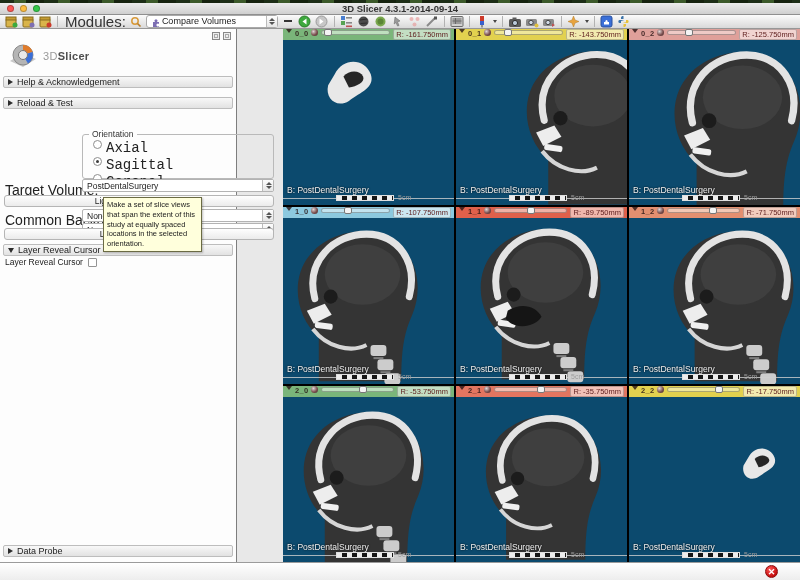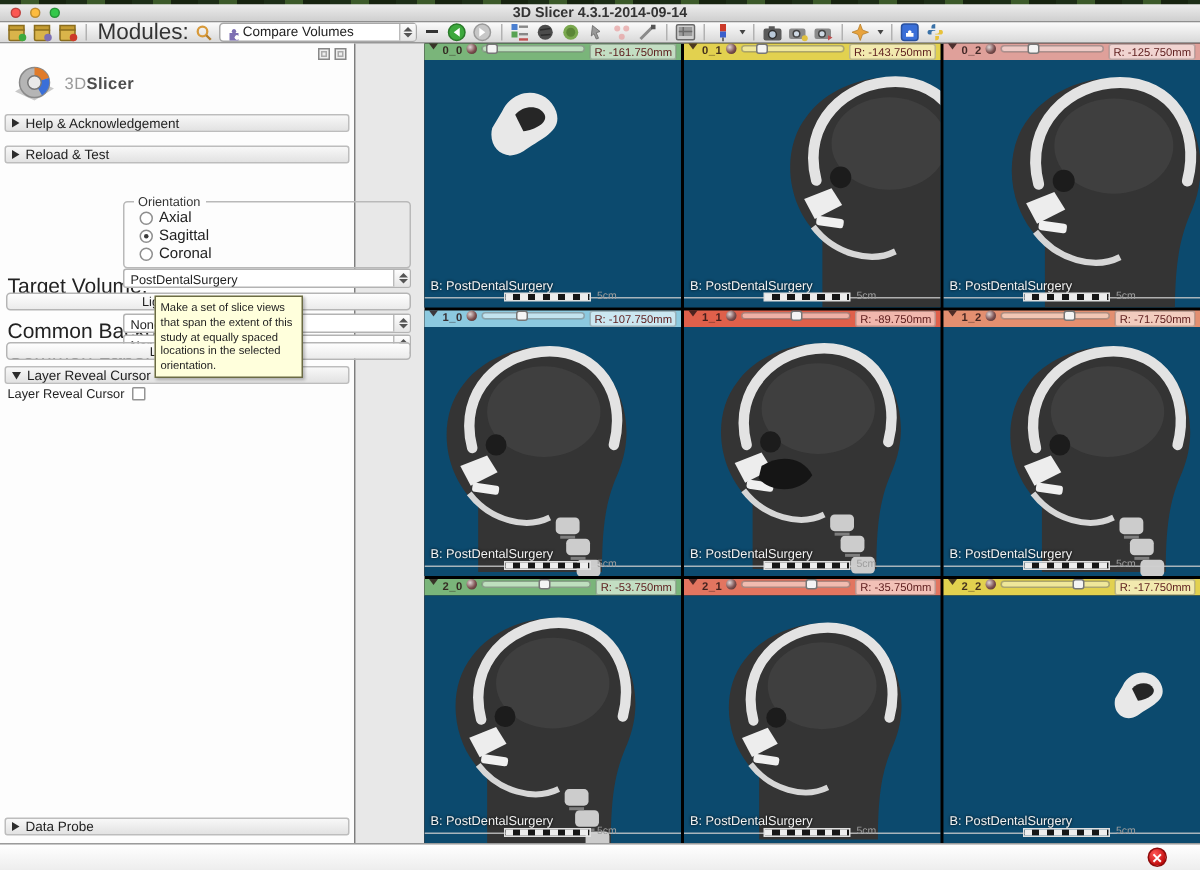--- a/index.html
+++ b/index.html
@@ -49,21 +49,21 @@
 
   .sec-hdr { position:absolute; left:3px; right:3px; height:12px;
     background:linear-gradient(#f8f8f8,#e2e2e2); border:1px solid #bdbdbd; border-radius:2px;
     display:flex; align-items:center; font-size:9px; color:#222; padding-left:4px; gap:4px; }
   .arr-r { width:0; height:0; border-top:3.5px solid transparent; border-bottom:3.5px solid transparent; border-left:5px solid #2c2c2c; }
   .arr-d { width:0; height:0; border-left:3.5px solid transparent; border-right:3.5px solid transparent; border-top:5px solid #2c2c2c; }
 
   .groupbox { position:absolute; left:82px; top:100px; width:192px; height:50px;
     border:1px solid #b9b9b9; border-radius:3px; }
   .groupbox legend { font-size:8.5px; color:#333; margin-left:6px; padding:0 3px; }
-  .radio-row { display:flex; align-items:center; gap:4px; margin:1px 0 0 10px; font-size:10px; color:#222; }
+  .radio-row { display:flex; gap:4px; margin:1px 0 0 10px; font-size:14px; color:#222;font-family:Liberation Mono, monospace; }
   .radio { width:9px; height:9px; border-radius:50%; border:1px solid #8e8e8e; background:#fff; position:relative; }
   .radio.sel::after { content:""; position:absolute; inset:2px; border-radius:50%; background:#3c3c3c; }
 
   .frow-label { position:absolute; left:5px; font-size:14px; color:#222; }
   .fselect { position:absolute; left:82px; width:192px; height:13px; background:#fff;
     border:1px solid #b3b3b3; border-radius:2px; display:flex; align-items:center;
     font-size:8.5px; color:#222; padding-left:4px; }
   .fselect .cval { flex:1; }
   .pbtn { position:absolute; left:4px; width:270px; height:12px;
     background:linear-gradient(#fefefe,#ebebeb); border:1px solid #b5b5b5; border-radius:3px;

